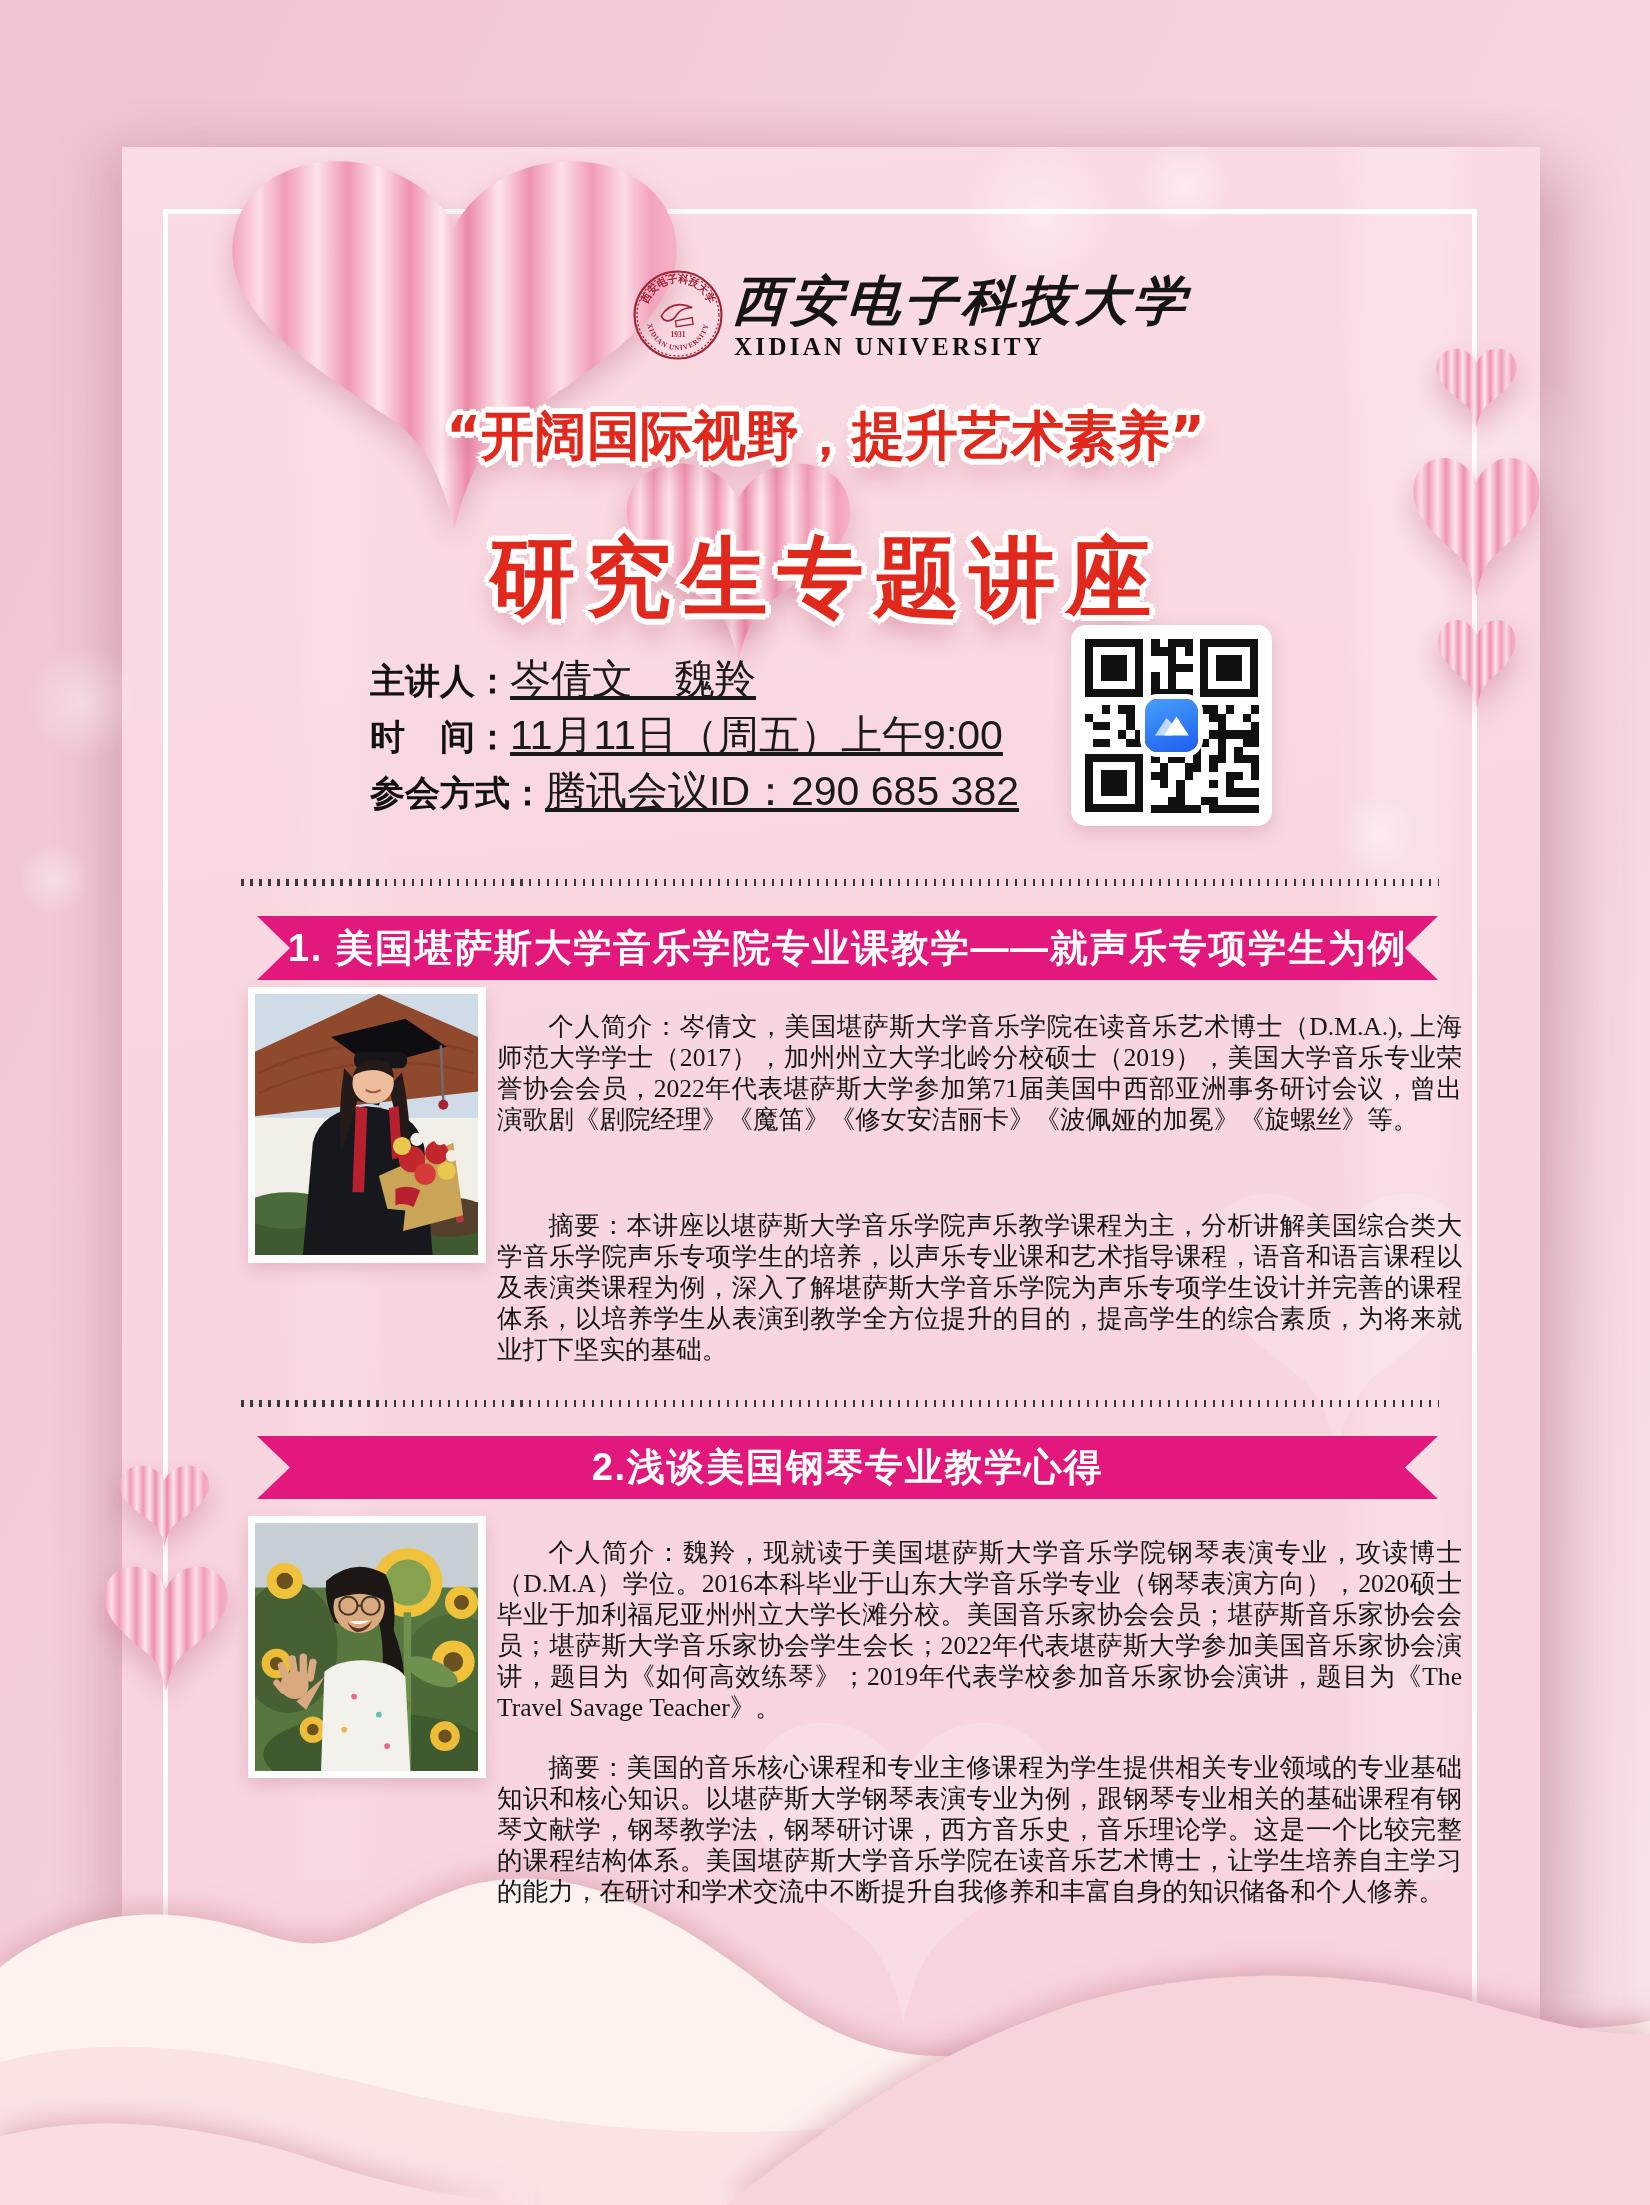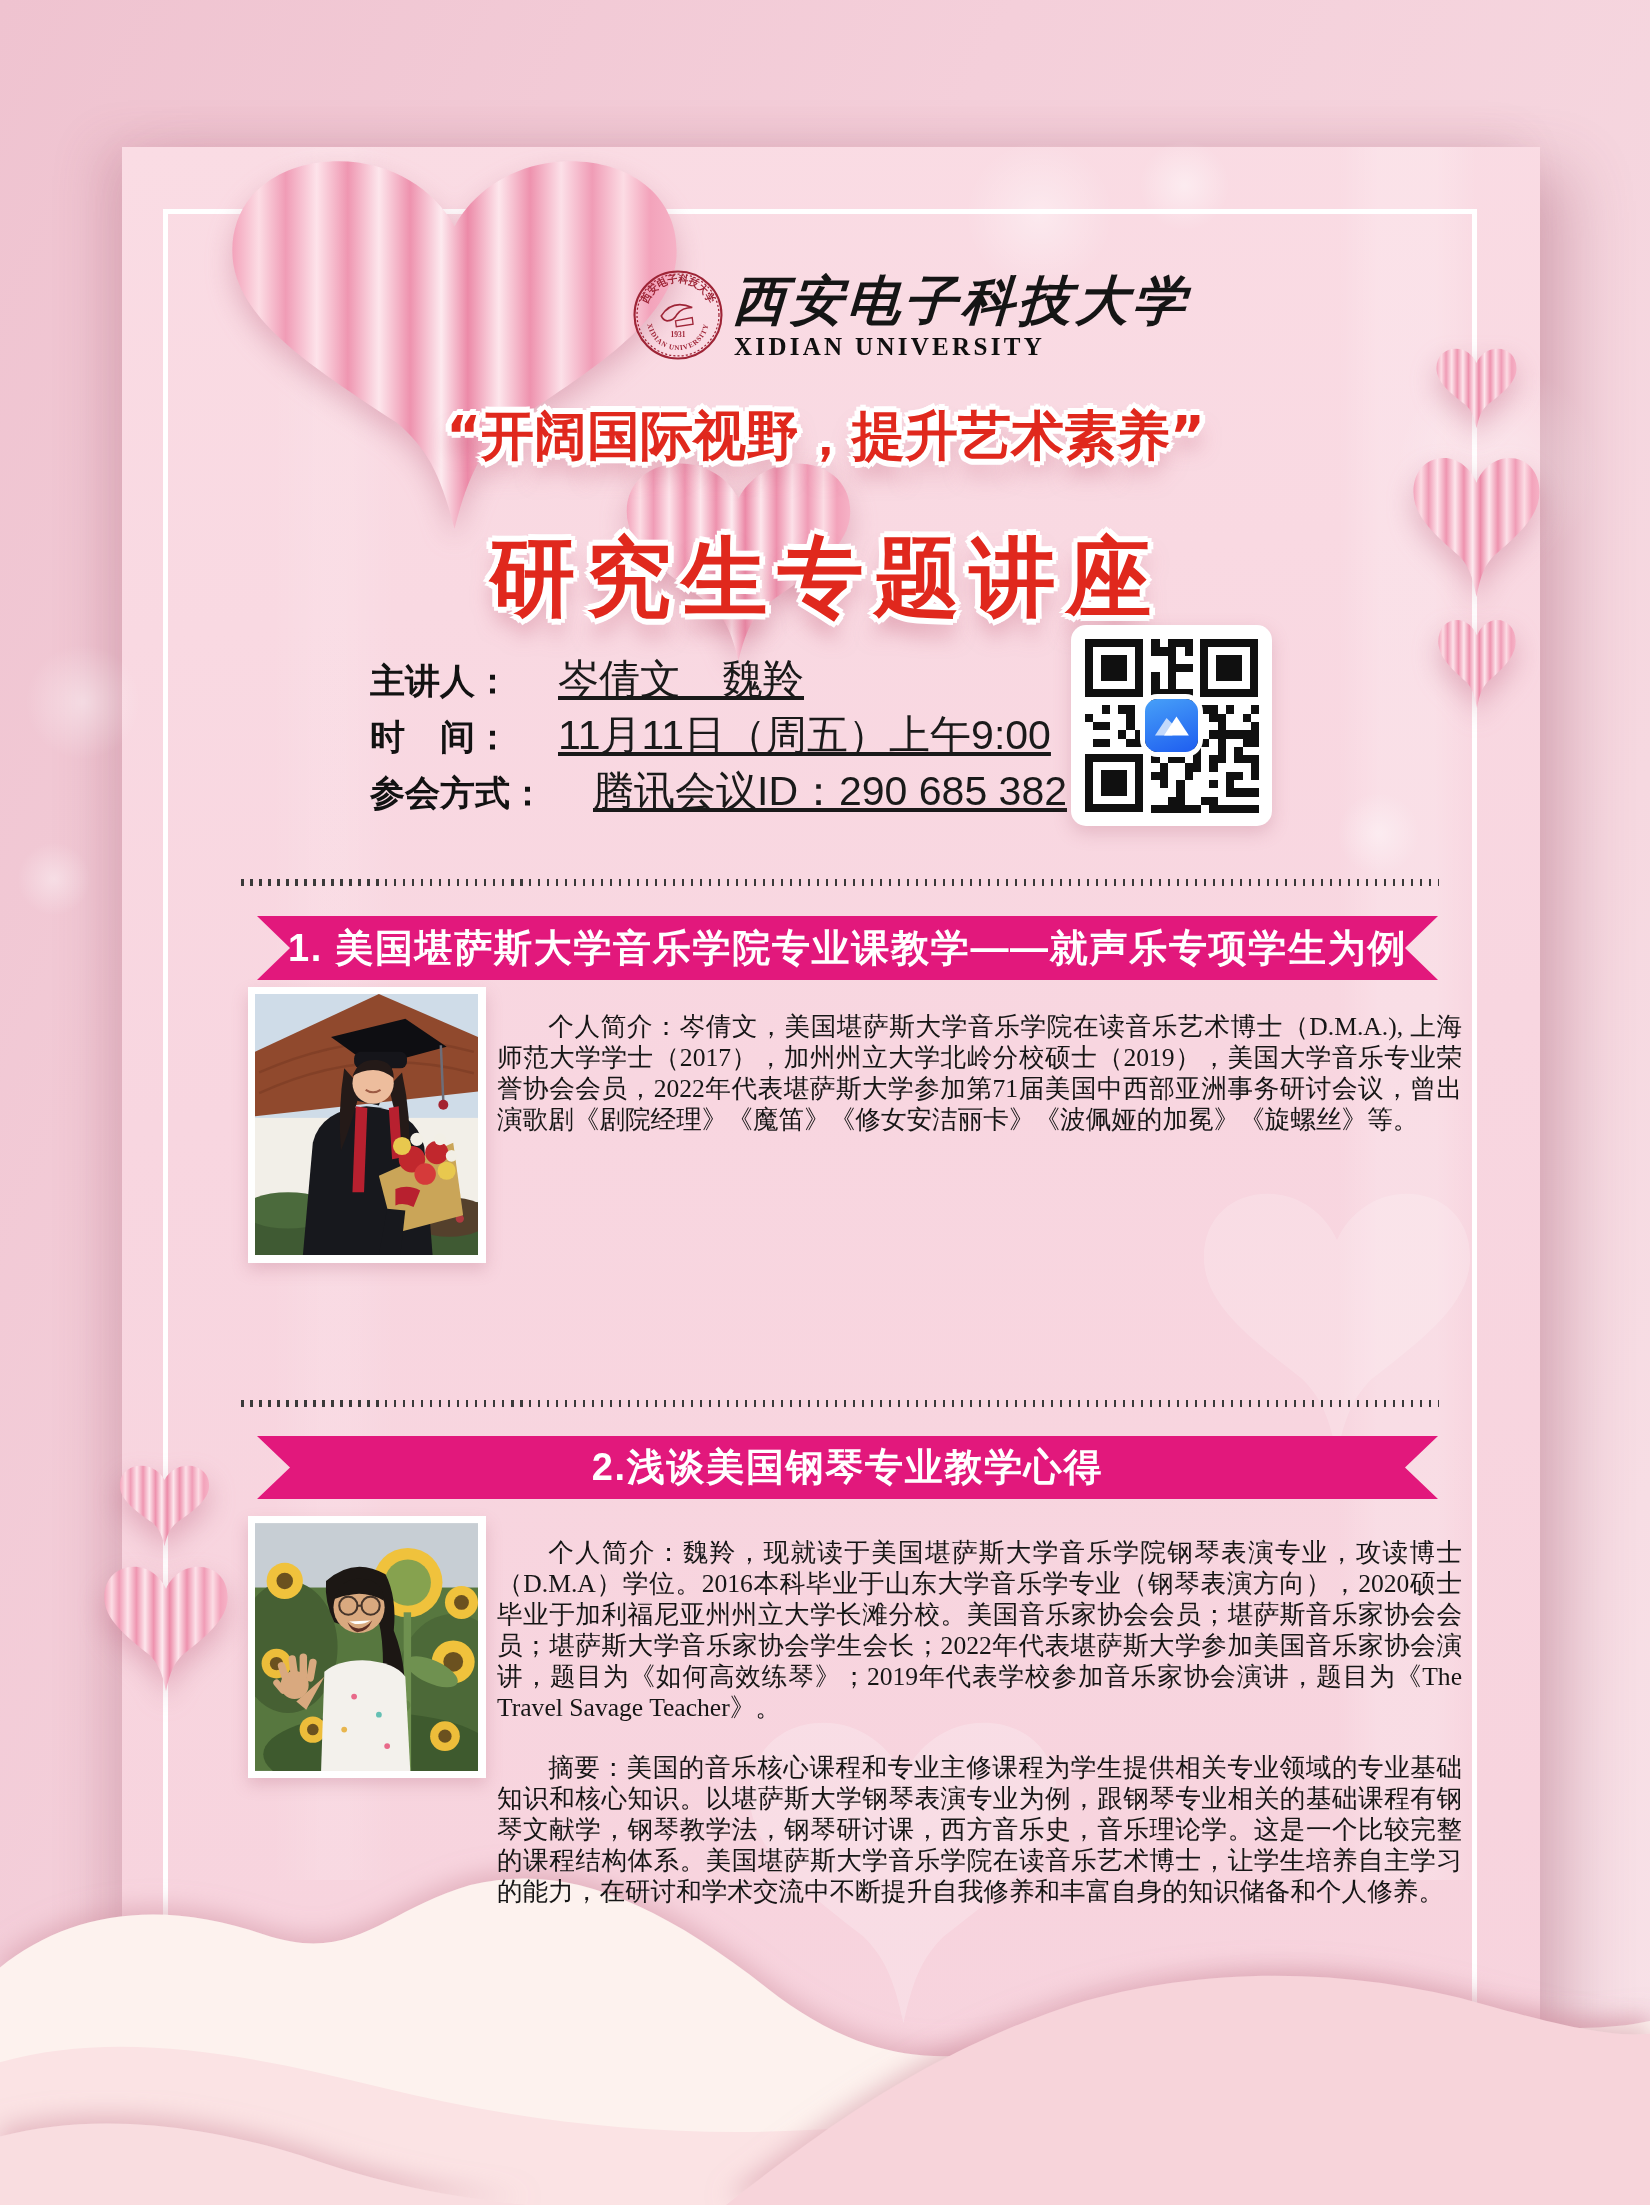--- a/index.html
+++ b/index.html
@@ -34,21 +34,21 @@
   .en-name{position:absolute;left:734px;top:333px;z-index:5;font-family:"Liberation Serif","DejaVu Serif",serif;
     font-weight:700;font-size:25px;color:#101010;letter-spacing:3.3px;white-space:nowrap;}
   
   .title{position:absolute;left:124px;width:1403px;text-align:center;z-index:5;color:#e0281d;
     font-family:"DejaVu Sans","Liberation Sans",sans-serif;font-weight:900;
     text-shadow:5.8px 0 0 #fff,-5.8px 0 0 #fff,0 5.8px 0 #fff,0 -5.8px 0 #fff,4.1px 4.1px 0 #fff,-4.1px 4.1px 0 #fff,4.1px -4.1px 0 #fff,-4.1px -4.1px 0 #fff,0 16.5px 20px rgba(201,106,130,.55);}
   .t1{top:406px;font-size:53px;line-height:1.15;}
   .t2{top:520px;font-size:86px;letter-spacing:10px;}
   
   .info{position:absolute;left:370px;top:652px;z-index:5;}
-  .info-row{display:flex;align-items:baseline;height:43px;margin-bottom:13.2px;white-space:nowrap;gap:48px;}
+  .info-row{display:flex;align-items:baseline;height:43px;margin-bottom:13.2px;white-space:nowrap;}
   .info-label{font-size:35px;font-weight:900;color:#121212;}
   .info-value{font-size:41px;font-weight:500;color:#1a1a1a;text-decoration:underline;}
   
   .qr-card{position:absolute;left:1071px;top:625px;width:201px;height:201px;background:#fff;border-radius:15px;
     z-index:5;box-shadow:0 6.6px 16.5px rgba(170,90,115,.25);}
   .qr-grid{position:absolute;left:14px;top:14px;width:173px;height:173px;display:grid;
     grid-template-columns:repeat(21,8.3px);grid-template-rows:repeat(21,8.3px);}
   .qm{width:8.3px;height:8.3px;background:#fff;}
   .qm.on{background:#101010;}
   .finder{position:absolute;width:58px;height:58px;box-sizing:border-box;border:8.3px solid #101010;background:#fff;}
@@ -684,20 +684,21 @@
         <circle cx="232" cy="214" r="11" fill="#e8c84e"></circle>
       <circle cx="196" cy="176" r="8" fill="#f2efe6"></circle>
         <circle cx="224" cy="176" r="7" fill="#f2efe6"></circle>
         <circle cx="238" cy="196" r="7" fill="#f2efe6"></circle>
       <path d="M170 236 Q186 230 200 238 L192 258 Q180 252 170 256 Z" fill="#b8202f"></path>
       <path d="M160 260 L150 316 L176 316 L182 262 Z" fill="#17181d"></path>
     </svg>
   </div>
 
   <p class="para p-profile1">个人简介：岑倩文，美国堪萨斯大学音乐学院在读音乐艺术博士（D.M.A.), 上海师范大学学士（2017），加州州立大学北岭分校硕士（2019），美国大学音乐专业荣誉协会会员，2022年代表堪萨斯大学参加第71届美国中西部亚洲事务研讨会议，曾出演歌剧《剧院经理》《魔笛》《修女安洁丽卡》《波佩娅的加冕》《旋螺丝》等。</p>
+  <p class="para p-abstract1">摘要：本讲座以堪萨斯大学音乐学院声乐教学课程为主，分析讲解美国综合类大学音乐学院声乐专项学生的培养，以声乐专业课和艺术指导课程，语音和语言课程以及表演类课程为例，深入了解堪萨斯大学音乐学院为声乐专项学生设计并完善的课程体系，以培养学生从表演到教学全方位提升的目的，提高学生的综合素质，为将来就业打下坚实的基础。</p>
 
   <div class="banner banner2">2.浅谈美国钢琴专业教学心得</div>
 
   <div class="photo photo2">
     <svg viewBox="0 0 270 300" width="223" height="248">
       <rect width="270" height="300" fill="#c7ced4"></rect>
       <rect x="0" y="78" width="270" height="222" fill="#57773f"></rect>
       <ellipse cx="40" cy="150" rx="60" ry="80" fill="#466033"></ellipse>
       <ellipse cx="240" cy="200" rx="70" ry="90" fill="#4c6938"></ellipse>
       <ellipse cx="150" cy="280" rx="140" ry="50" fill="#3e5a2e"></ellipse>

